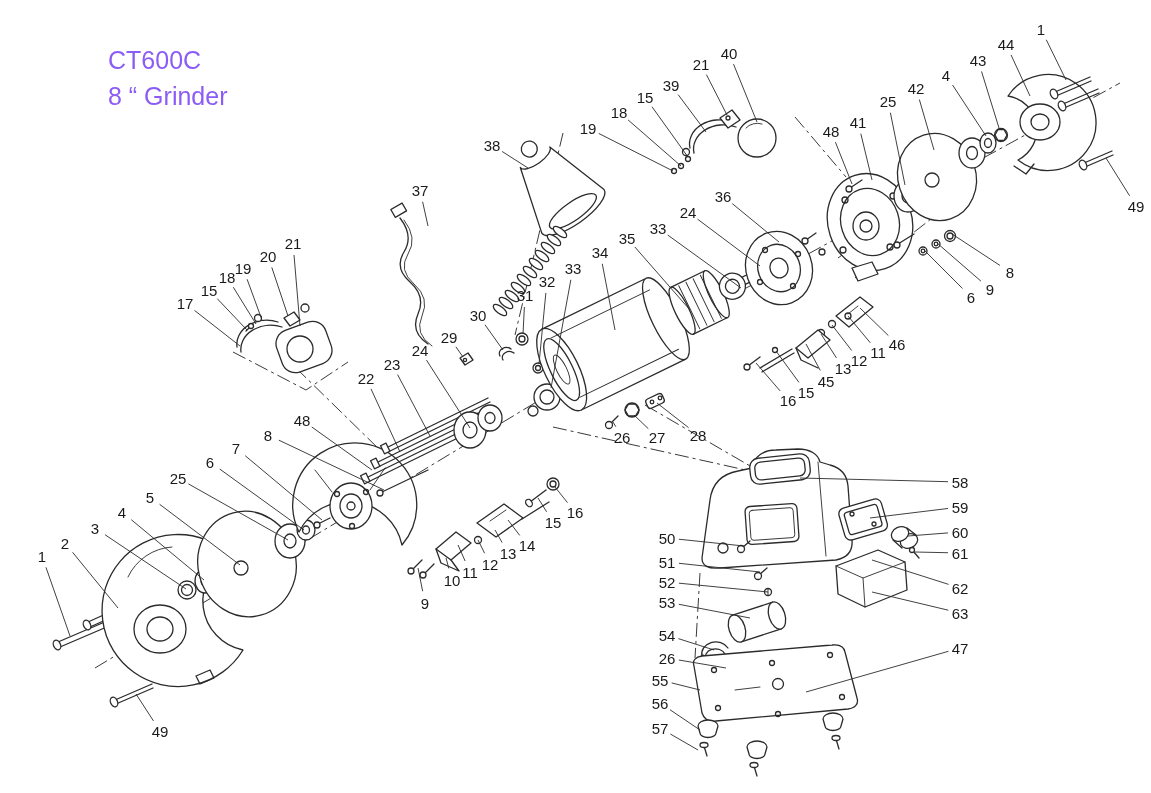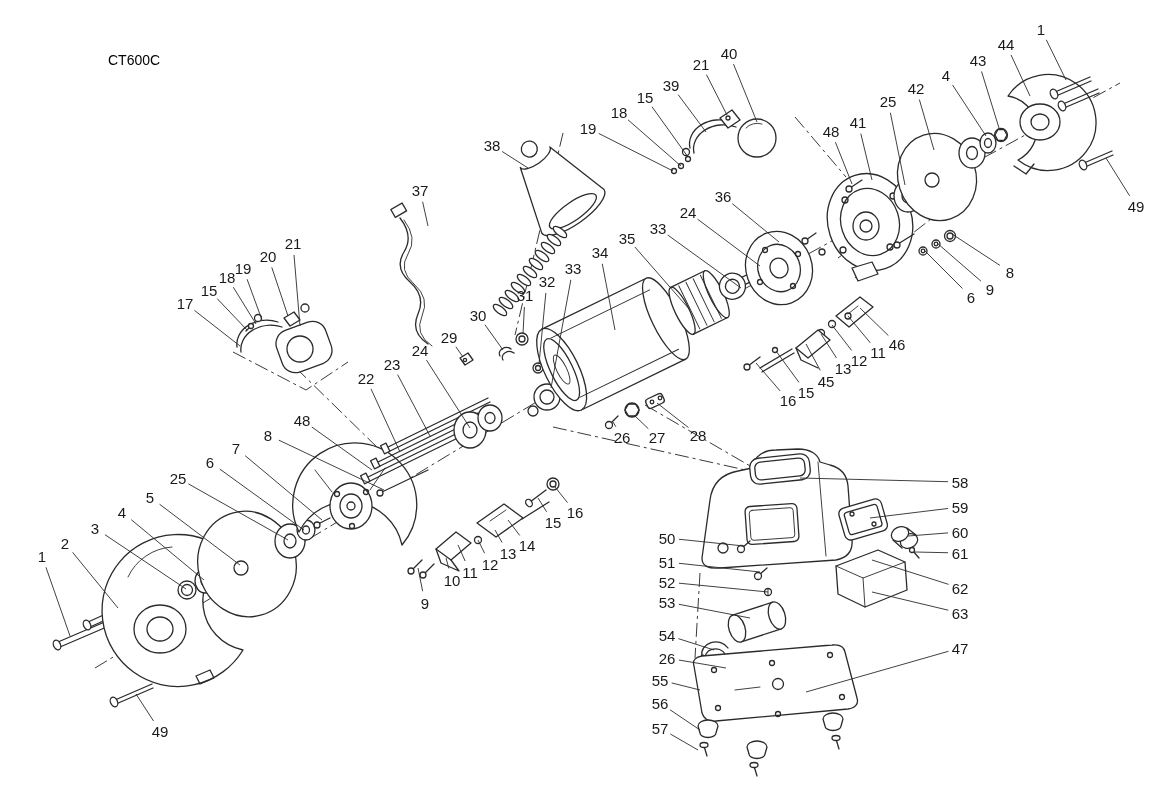--- a/index.html
+++ b/index.html
@@ -6,21 +6,21 @@
   .stage{position:relative;width:1151px;height:793px;background:#fff;overflow:hidden;
          font-family:"Liberation Sans",sans-serif;}
   .stage svg{position:absolute;inset:0;}
   .ln{stroke:#2b2b2b;stroke-width:1.3;fill:none;stroke-linecap:round;stroke-linejoin:round;}
   .fw{fill:#ffffff;}
   .thin{stroke-width:0.9;}
   .axis{stroke:#3a3a3a;stroke-width:1;fill:none;stroke-dasharray:14 4 3 4;}
   .leader{stroke:#2b2b2b;stroke-width:0.9;fill:none;}
   .part-label{font-family:"Liberation Sans",sans-serif;font-size:15px;fill:#1a1a1a;
               text-anchor:middle;dominant-baseline:central;}
-  .title-block{position:absolute;left:108px;top:42px;color:#000000;font-size:14px;line-height:36px;}
+  .title-block{position:absolute;left:108px;top:42px;color:#8b5cf6;font-size:25px;line-height:36px;}
 </style>
 </head>
 <body>
 
 <div class="stage">
 <svg viewBox="0 0 1151 793" width="1151" height="793" xmlns="http://www.w3.org/2000/svg">
 
   <g>
     <path class="axis" d="M 95 668 L 548 395"></path>
     <path class="axis" d="M 655 338 L 1120 83"></path>
@@ -556,14 +556,15 @@
         <text x="660" y="680" class="part-label">55</text>
         <line x1="669.9461840889078" y1="709.7136742600128" x2="700" y2="730" class="leader"></line>
         <text x="660" y="703" class="part-label">56</text>
         <line x1="670.3851154257735" y1="734.0124352465004" x2="698" y2="750" class="leader"></line>
         <text x="660" y="728" class="part-label">57</text>
       </g>
 </svg>
 
   <div class="title-block">
     <div>CT600C</div>
+    <div>8 “ Grinder</div>
   </div>
 </div>
 
 </body></html>

